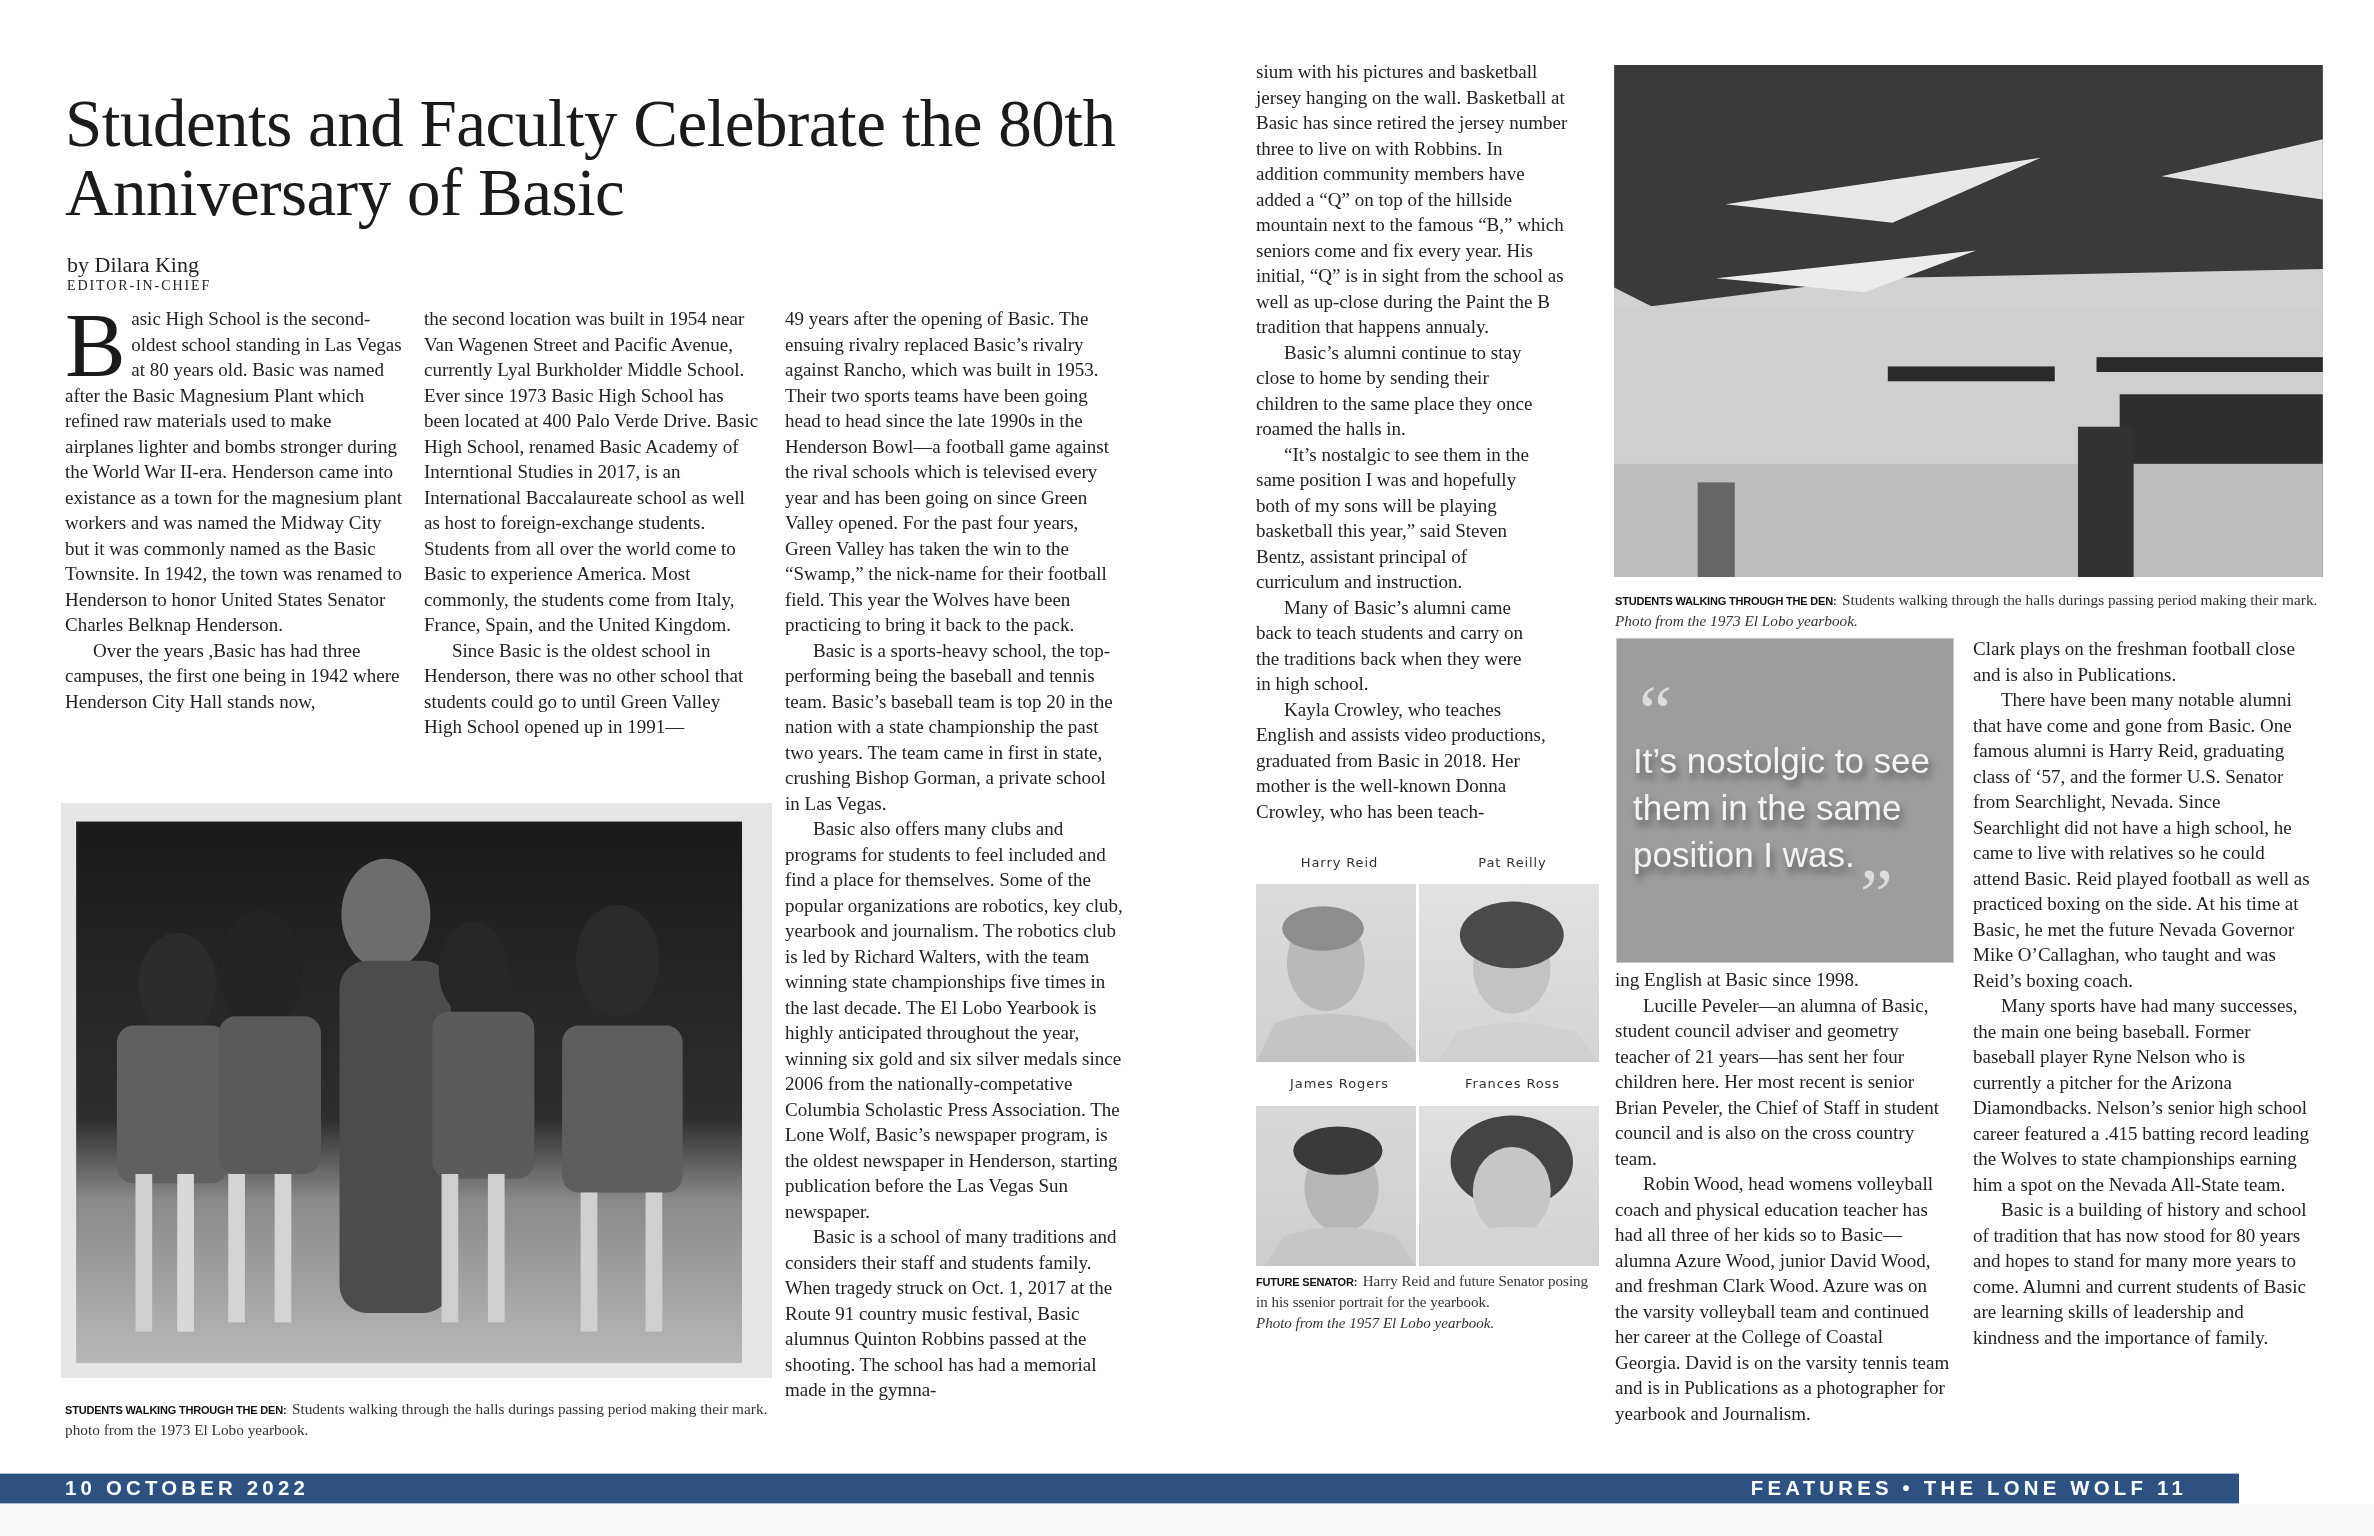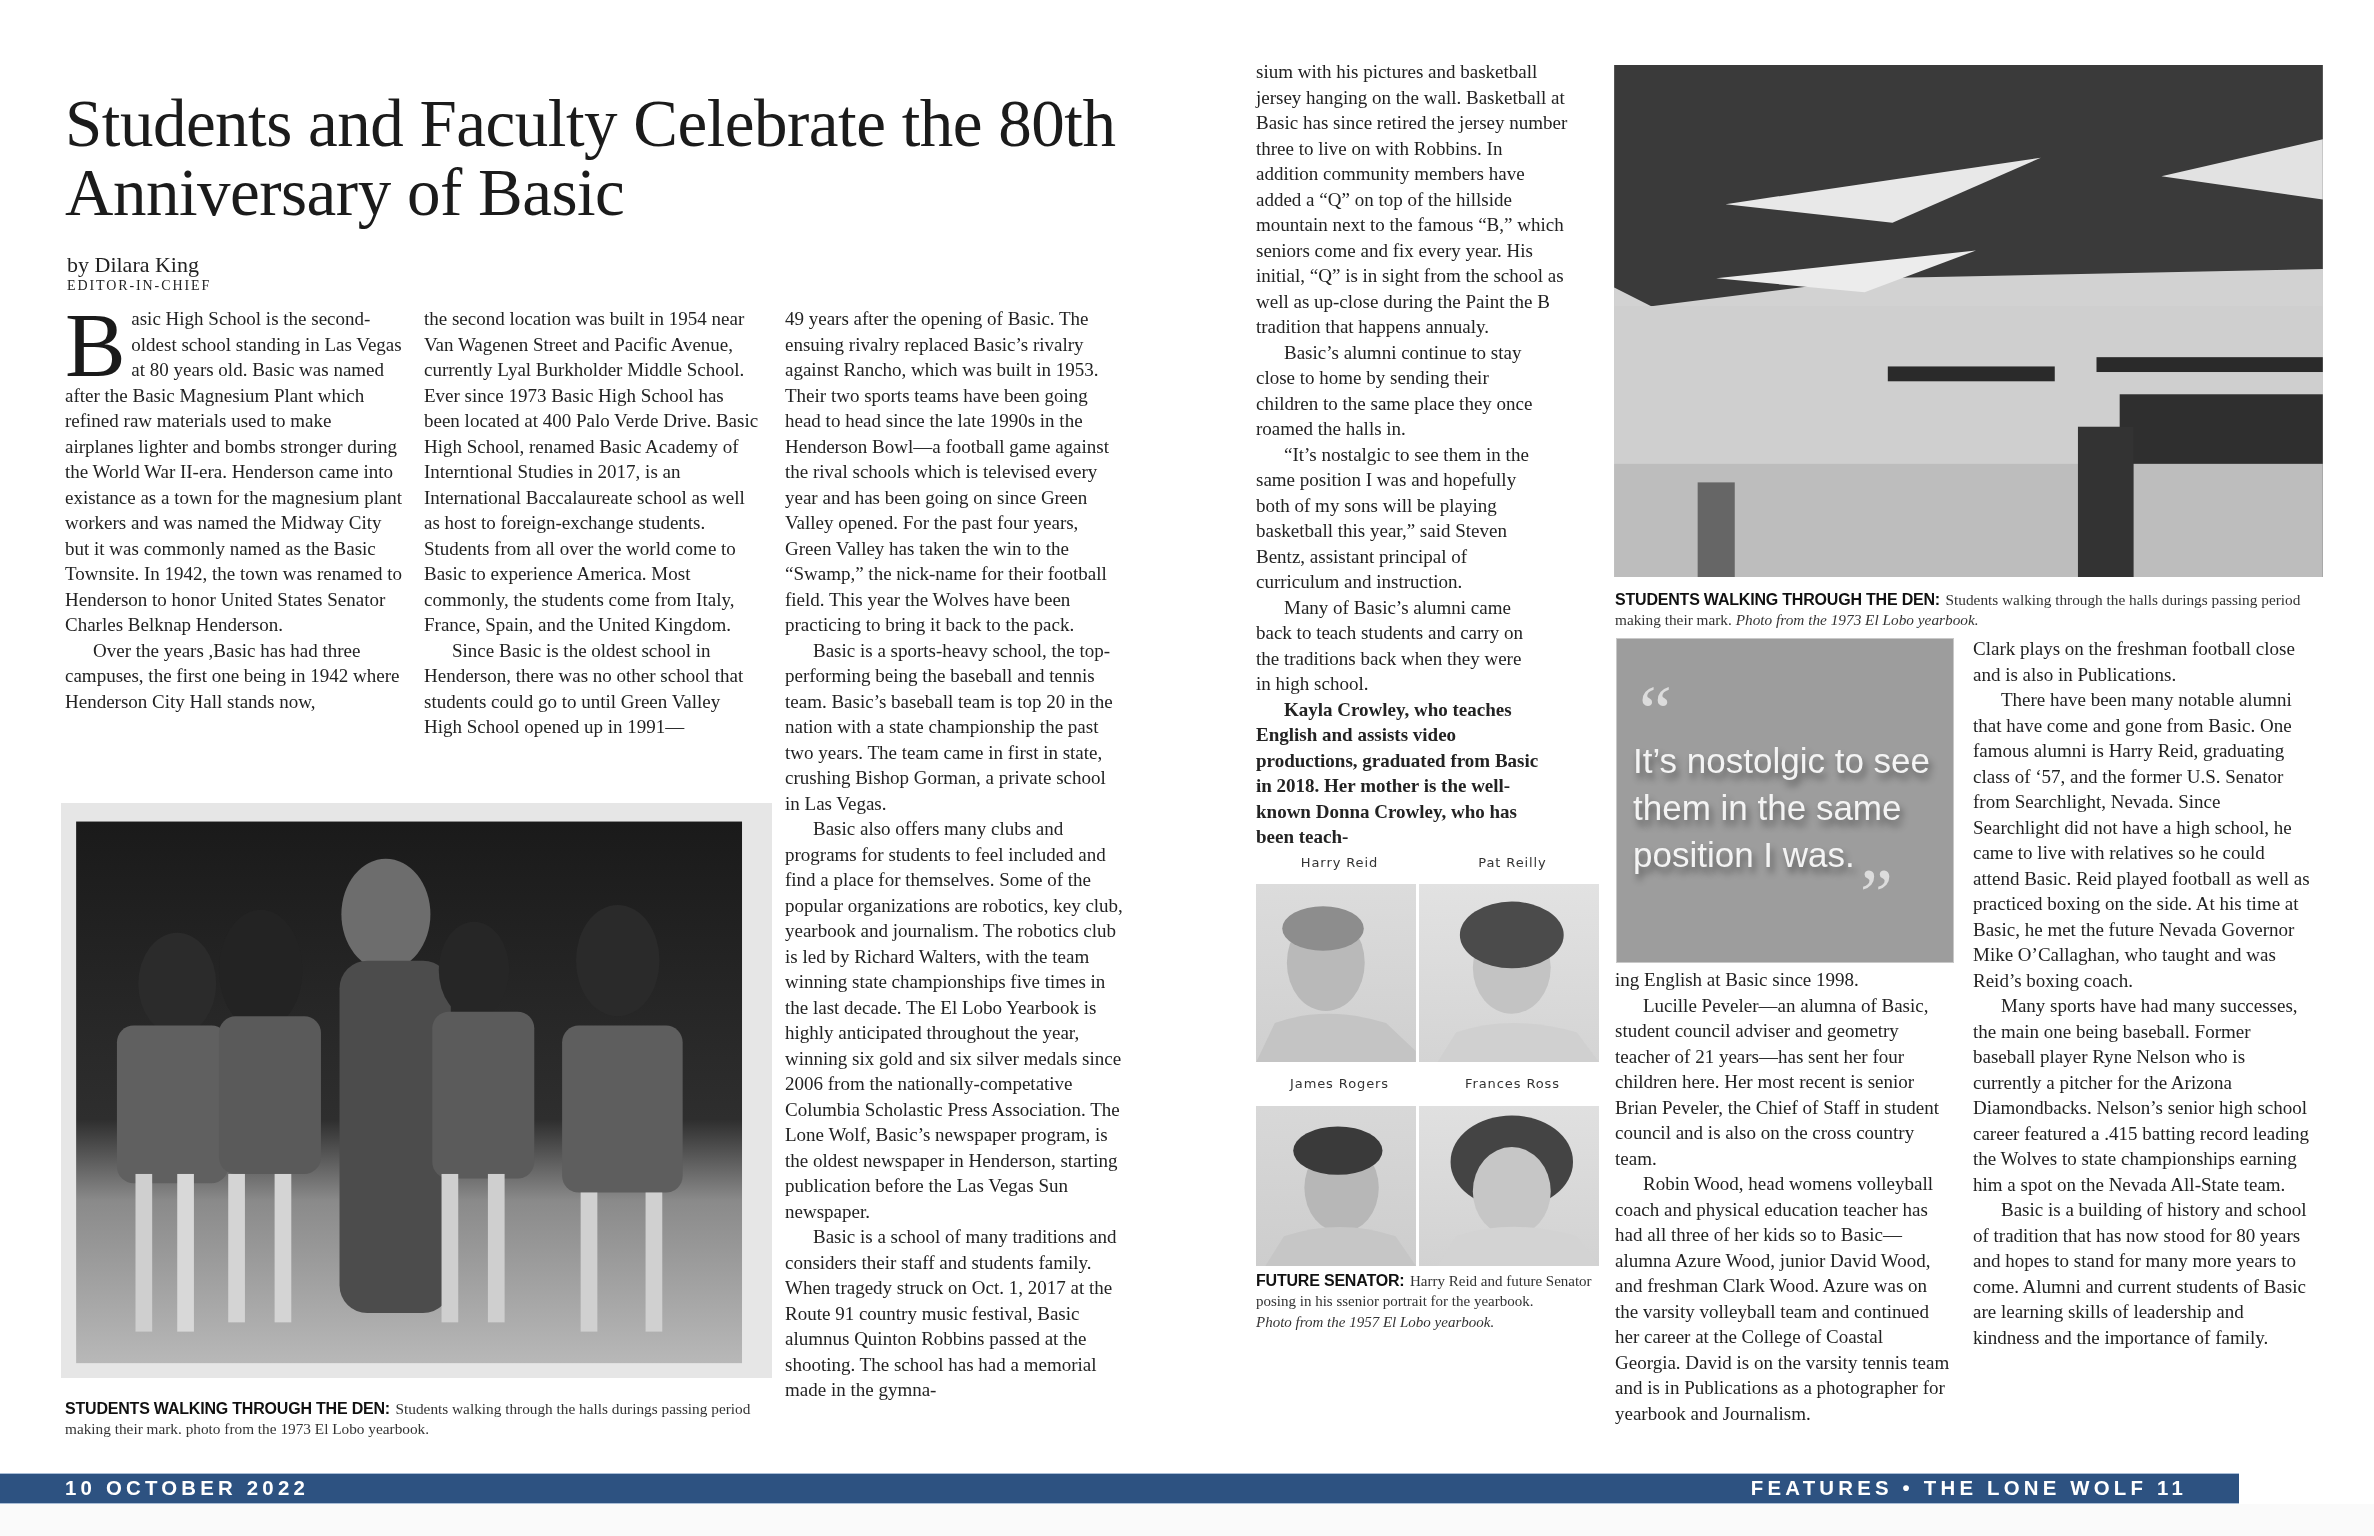--- a/index.html
+++ b/index.html
@@ -9,21 +9,21 @@
   .title { left:65px; top:89px; width:1113px; font-family:"Liberation Serif", serif; font-size:67px;
            line-height:69px; color:#1b1b1b; letter-spacing:-0.5px; }
   .byline { left:67px; top:252px; font-family:"Liberation Serif", serif; font-size:22px; color:#222; }
   .role { left:67px; top:278px; font-family:"Liberation Serif", serif; font-size:14px; letter-spacing:1.9px; color:#222; }
   .col { font-family:"Liberation Serif", serif; font-size:19px; line-height:25.5px; color:#232323; }
   .col p { margin:0; text-indent:0; }
   .col p.ind { text-indent:28px; }
   .dropcap { float:left; font-family:"Liberation Serif", serif; font-size:91px; line-height:72px;
              margin:3.7px 5.6px 0 0; color:#1a1a1a; }
   .caption { font-family:"Liberation Serif", serif; font-size:15.3px; line-height:20.4px; color:#333; }
-  .caption .lead { font-family:"Liberation Sans", sans-serif; font-weight:bold; font-size:16px;
+  .caption .lead { font-family:"Liberation Sans", sans-serif; font-weight:bold; font-size:11px;
                    color:#111; letter-spacing:-0.2px; margin-right:5.6px; }
   .caption .it { font-style:italic; }
   .footer { left:0; top:1473px; width:2239px; height:31px; background:#2d5281;
             border-top:1.9px solid #a9bdd6; border-bottom:1.9px solid #a9bdd6; box-sizing:border-box; }
   .footer span { position:absolute; top:2.8px; font-family:"Liberation Sans", sans-serif; font-weight:bold;
                  font-size:20.4px; letter-spacing:4.2px; color:#ffffff; }
   .below { left:0; top:1504px; width:2375px; height:32px; background:#fafafa; }
   .pull { left:1616px; top:638px; width:336px; height:323px; background:#9d9d9d; border:0.9px solid #c8c8c8; }
   .pull .q1, .pull .q2 { position:absolute; font-family:"Liberation Serif", serif; color:#dcdcdc; font-size:74px; line-height:74px; }
   .pull .q1 { left:22px; top:35px; }
@@ -93,21 +93,21 @@
   <p class="ind">Basic is a sports-heavy school, the top-performing being the baseball and tennis team. Basic’s baseball team is top 20 in the nation with a state championship the past two years. The team came in first in state, crushing Bishop Gorman, a private school in Las Vegas.</p>
   <p class="ind">Basic also offers many clubs and programs for students to feel included and find a place for themselves. Some of the popular organizations are robotics, key club, yearbook and journalism. The robotics club is led by Richard Walters,  with the team winning state championships five times in the last decade. The El Lobo Yearbook is highly anticipated throughout the year, winning six gold and six silver medals since 2006 from the nationally-competative Columbia Scholastic Press Association. The Lone Wolf, Basic’s newspaper program, is the oldest newspaper in Henderson, starting publication before the Las Vegas Sun newspaper.</p>
   <p class="ind">Basic is a school of many traditions and considers their staff and students family. When tragedy struck on Oct. 1, 2017 at the Route 91 country music festival, Basic alumnus Quinton Robbins passed at the shooting. The school has had a memorial made in the gymna-</p>
 </div>
 
 <div class="abs col" style="left:1256px; top:59px; width:312px;">
   <p>sium with his pictures and basketball jersey hanging on the wall. Basketball at Basic has since retired the jersey number three to live on with Robbins. In addition community members have added a “Q” on top of the hillside mountain next to the famous “B,” which seniors come and fix every year. His initial, “Q” is in sight from the school as well as up-close during the Paint the B tradition that happens annualy.</p>
   <p class="ind" style="width:278px;">Basic’s alumni continue to stay close to home by sending their children to the same place they once roamed the halls in.</p>
   <p class="ind" style="width:293px;">“It’s nostalgic to see them in the same position I was and hopefully both of my sons will be playing basketball this year,” said Steven Bentz, assistant principal of curriculum and instruction.</p>
   <p class="ind" style="width:278px;">Many of Basic’s alumni came back to teach students and carry on the traditions back when they were in high school.</p>
-  <p class="ind" style="width:297px;font-weight:bold;">Kayla Crowley, who teaches English and assists video productions, graduated from Basic in 2018. Her mother is the well-known Donna Crowley, who has been teach-</p>
+  <p class="ind" style="width:297px;">Kayla Crowley, who teaches English and assists video productions, graduated from Basic in 2018. Her mother is the well-known Donna Crowley, who has been teach-</p>
 </div>
 
 <div class="abs" style="left:1256px; top:844px; width:345px; height:506px;">
   <div class="abs yb-name" style="left:0; top:11px; width:167px;">Harry Reid</div>
   <div class="abs yb-name" style="left:173px; top:11px; width:167px;">Pat Reilly</div>
   <div class="abs" style="left:0; top:40px; width:160px; height:178px; background:linear-gradient(#dcdcdc,#cfcfcf);">
     <svg width="160" height="178" viewBox="0 0 172 192">
         <ellipse cx="75" cy="85" rx="42" ry="52" fill="#b9b9b9"></ellipse>
         <ellipse cx="72" cy="48" rx="44" ry="24" fill="#8d8d8d"></ellipse>
         <path d="M0 192 L20 150 Q75 130 140 150 L172 180 L172 192Z" fill="#c4c4c4"></path>

